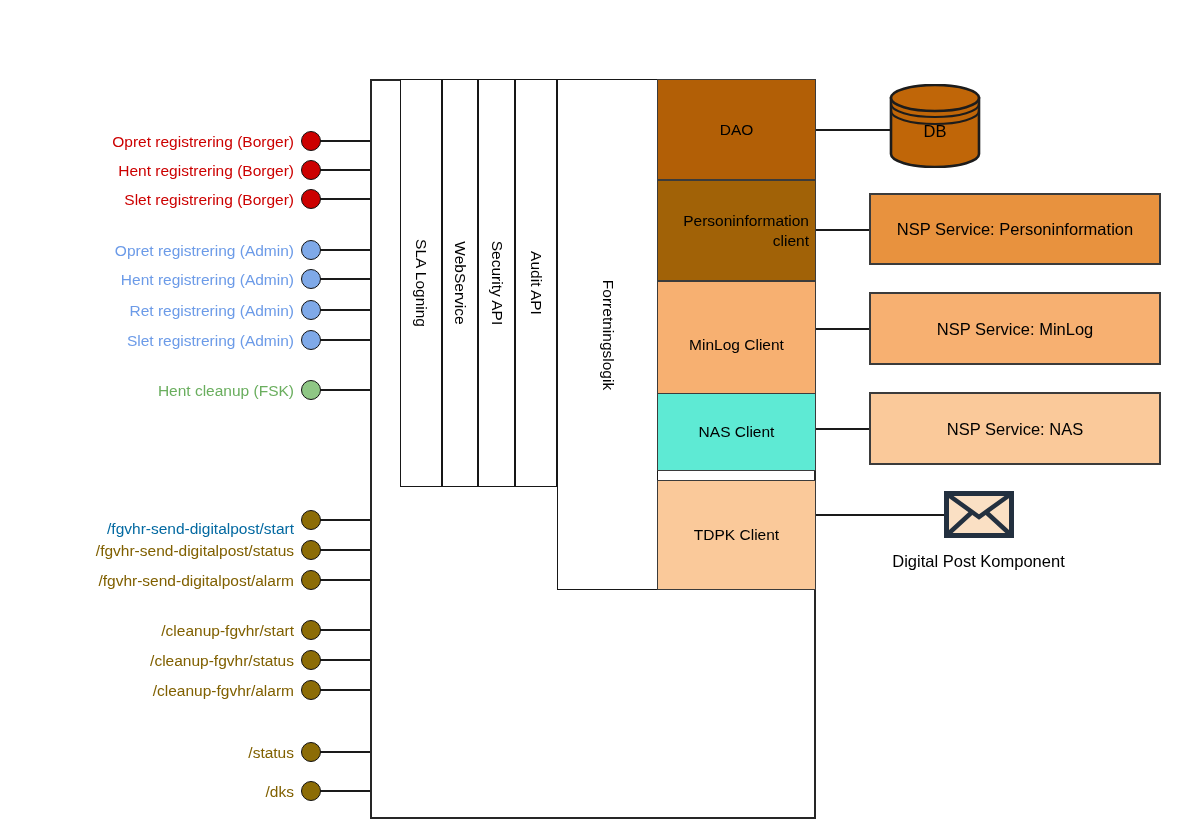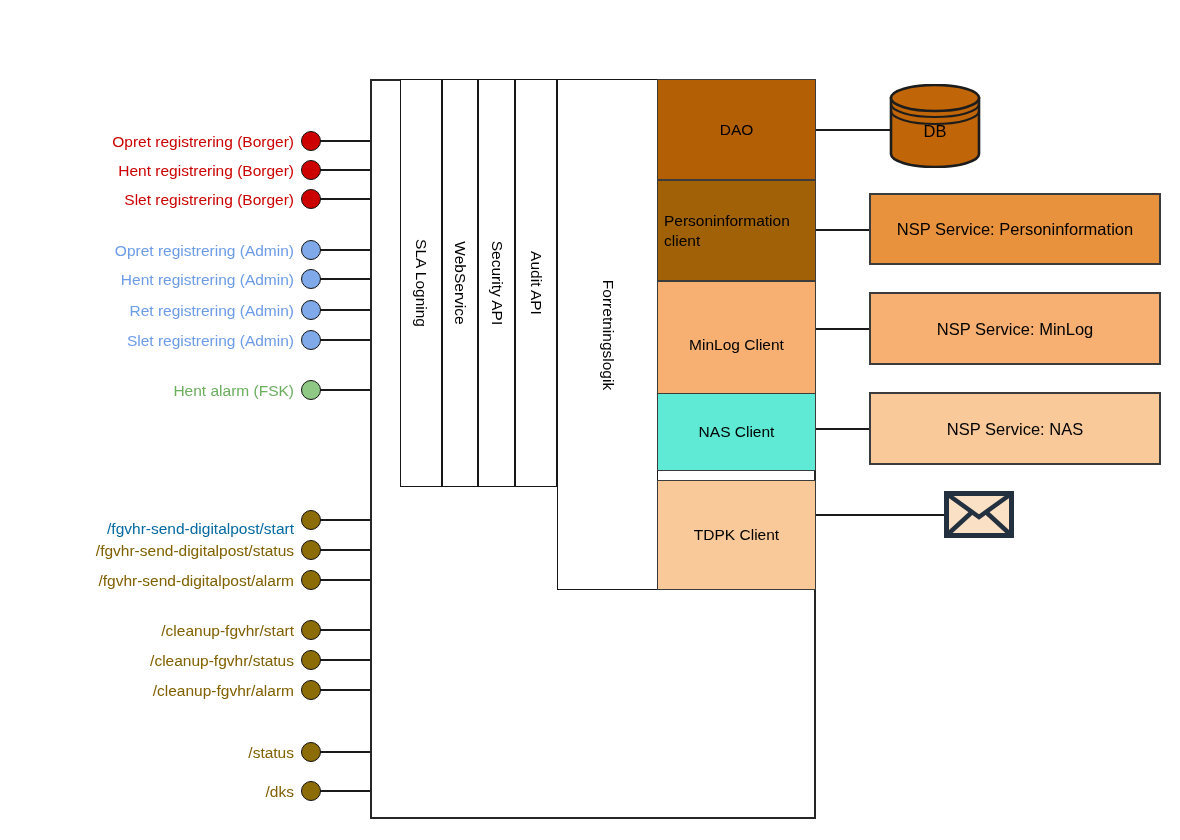--- a/index.html
+++ b/index.html
@@ -88,21 +88,21 @@
   
   .client-box {
     position: absolute;
     left: 657px;
     width: 159px;
     border: 1.6px solid #3b3b3b;
     box-sizing: border-box;
     display: flex;
     align-items: center;
     justify-content: center;
-    text-align: left;
+    text-align: right;
     font-size: 15.5px;
     line-height: 20px;
     color: #000000;
     padding: 0 6px;
   }
 
   
   .nsp-box {
     position: absolute;
     left: 869px;
@@ -163,21 +163,21 @@
       <div class="endpoint-dot" style="left: 301px; top: 269px; background: rgb(127, 169, 232);"></div>
       <div class="endpoint-label" style="right: 886px; top: 279px; color: rgb(108, 155, 232);">Hent registrering (Admin)</div>
       <div class="conn" style="left: 318px; top: 309px; width: 54px;"></div>
       <div class="endpoint-dot" style="left: 301px; top: 300px; background: rgb(127, 169, 232);"></div>
       <div class="endpoint-label" style="right: 886px; top: 310px; color: rgb(108, 155, 232);">Ret registrering (Admin)</div>
       <div class="conn" style="left: 318px; top: 339px; width: 54px;"></div>
       <div class="endpoint-dot" style="left: 301px; top: 330px; background: rgb(127, 169, 232);"></div>
       <div class="endpoint-label" style="right: 886px; top: 340px; color: rgb(108, 155, 232);">Slet registrering (Admin)</div>
       <div class="conn" style="left: 318px; top: 389px; width: 54px;"></div>
       <div class="endpoint-dot" style="left: 301px; top: 380px; background: rgb(143, 199, 133);"></div>
-      <div class="endpoint-label" style="right: 886px; top: 390px; color: rgb(106, 174, 94);">Hent alarm (FSK)</div>
+      <div class="endpoint-label" style="right: 886px; top: 390px; color: rgb(106, 174, 94);">Hent cleanup (FSK)</div>
       <div class="conn" style="left: 318px; top: 519px; width: 54px;"></div>
       <div class="endpoint-dot" style="left: 301px; top: 510px; background: rgb(140, 108, 6);"></div>
       <div class="endpoint-label" style="right: 886px; top: 520px; color: #0369a1; margin-top: 8px;">/fgvhr-send-digitalpost/start</div>
       <div class="conn" style="left: 318px; top: 549px; width: 54px;"></div>
       <div class="endpoint-dot" style="left: 301px; top: 540px; background: rgb(140, 108, 6);"></div>
       <div class="endpoint-label" style="right: 886px; top: 550px; color: rgb(128, 96, 0);">/fgvhr-send-digitalpost/status</div>
       <div class="conn" style="left: 318px; top: 579px; width: 54px;"></div>
       <div class="endpoint-dot" style="left: 301px; top: 570px; background: rgb(140, 108, 6);"></div>
       <div class="endpoint-label" style="right: 886px; top: 580px; color: rgb(128, 96, 0);">/fgvhr-send-digitalpost/alarm</div>
       <div class="conn" style="left: 318px; top: 629px; width: 54px;"></div>
@@ -248,14 +248,15 @@
       <div class="nsp-box" style="top: 392px; height: 73px; background: rgb(250, 201, 154);">NSP Service: NAS</div>
     </div>
 
   <div class="env-wrap">
     <svg width="70" height="47" viewBox="0 0 70 47">
       <rect x="2.5" y="2.5" width="65" height="42" fill="#FAE0C4" stroke="#23303F" stroke-width="5"></rect>
       <path d="M3,3 L35,26 L67,3" fill="none" stroke="#23303F" stroke-width="4.5"></path>
       <path d="M3,44 L27,22 M67,44 L43,22" fill="none" stroke="#23303F" stroke-width="4.5"></path>
     </svg>
   </div>
+  <div class="env-caption">Digital Post Komponent</div>
 
 </div>
 
 </body></html>

